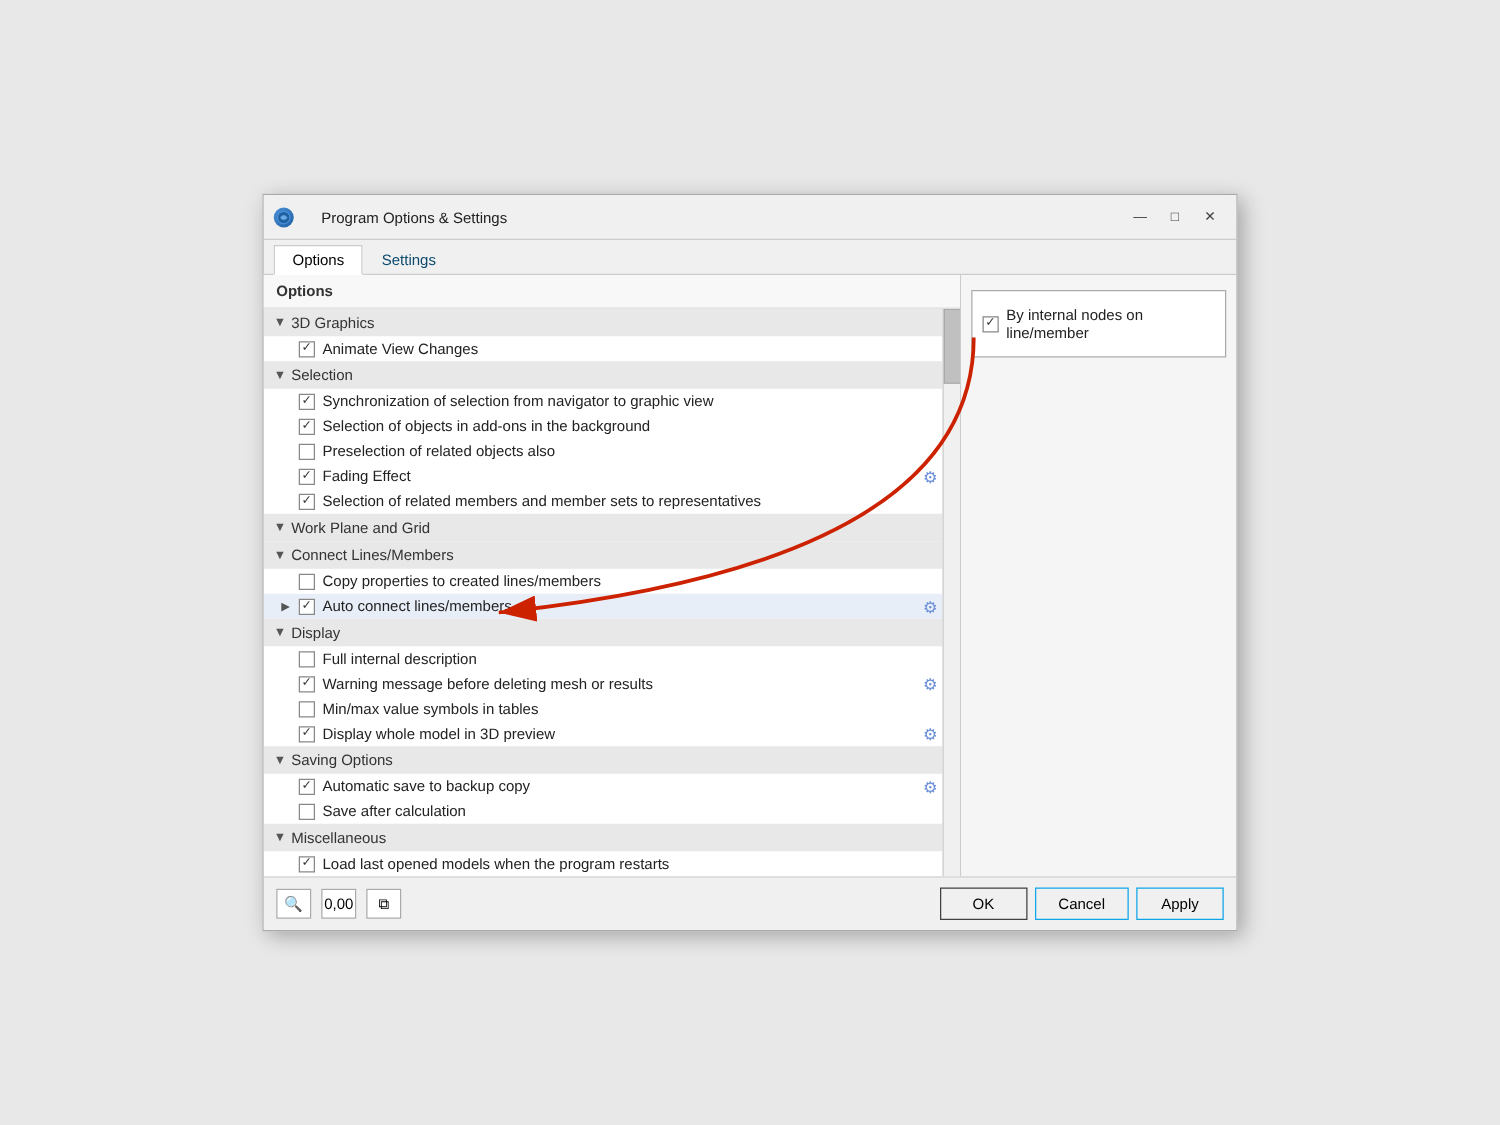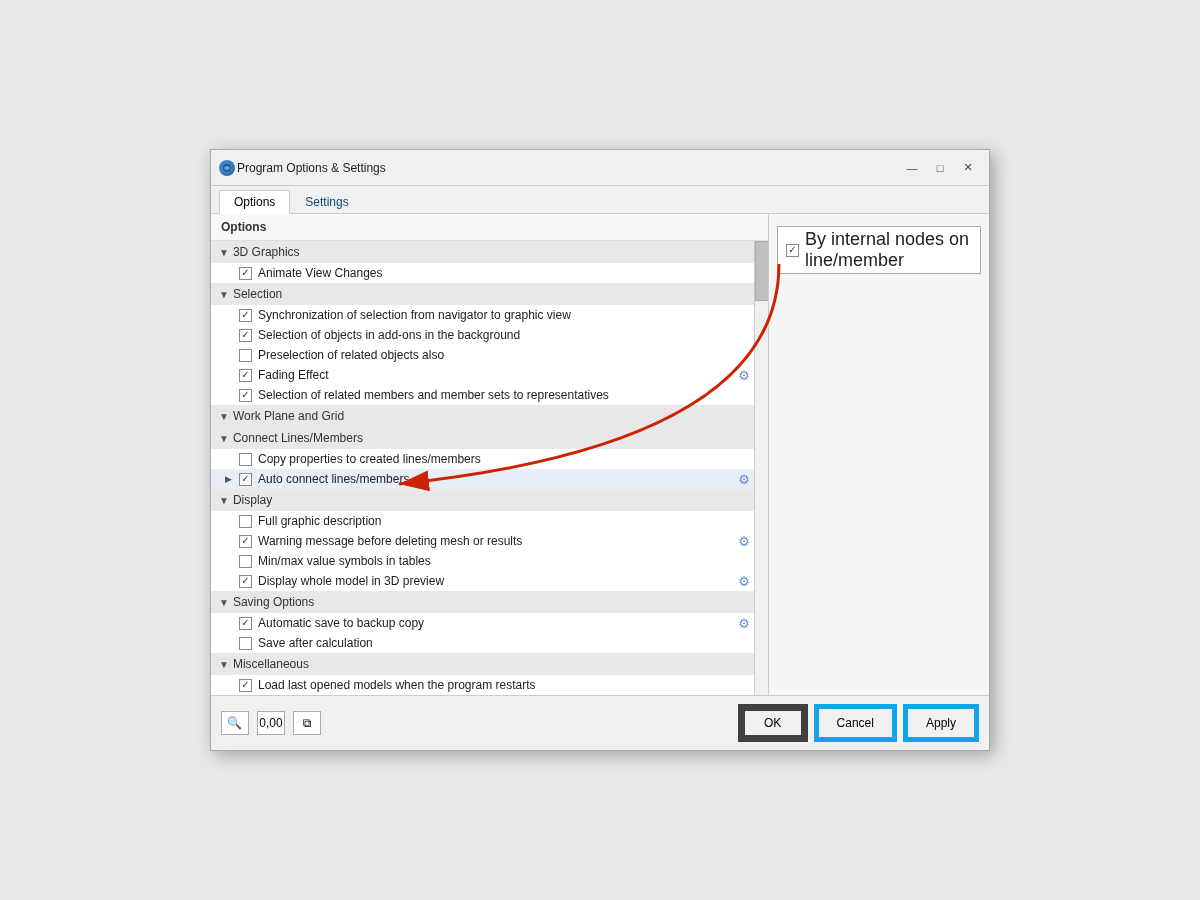--- a/index.html
+++ b/index.html
@@ -36,21 +36,21 @@
       border-bottom: 1px solid #ccc;
       padding: 6px 8px;
       display: flex;
       align-items: center;
       justify-content: space-between;
       height: 36px;
     }
     .title-bar-left {
       display: flex;
       align-items: center;
-      gap: 2px;
+      gap: 22px;
     }
     .title-bar-icon {
       width: 16px;
       height: 16px;
       background: linear-gradient(135deg, #4a90d9, #2060a0);
       border-radius: 50%;
       flex-shrink: 0;
       display: flex;
       align-items: center;
       justify-content: center;
@@ -207,25 +207,25 @@
     
     .right-panel {
       width: 220px;
       background: #f5f5f5;
       padding: 8px;
       position: relative;
     }
     .callout-box {
       border: 1px solid #aaa;
       background: #fff;
-      padding: 2px 8px;
+      padding: 12px 8px;
       display: flex;
       align-items: center;
       gap: 6px;
-      font-size: 18px;
+      font-size: 12px;
       color: #222;
       position: absolute;
       top: 12px;
       left: 8px;
       right: 8px;
     }
     
     .bottom-bar {
       background: #f0f0f0;
       border-top: 1px solid #ccc;
@@ -250,28 +250,28 @@
       cursor: pointer;
       font-size: 12px;
     }
     .bottom-bar-right {
       display: flex;
       gap: 6px;
     }
     .dialog-btn {
       padding: 5px 18px;
       background: #f0f0f0;
-      border: 5px solid #0ea5e9;
+      border: 1px solid #0ea5e9;
       font-size: 12px;
       cursor: pointer;
       min-width: 70px;
       text-align: center;
     }
     .dialog-btn.primary {
-      border: 7px solid #404040;
+      border: 1px solid #404040;
     }
     
     .arrow-svg-container {
       position: absolute;
       top: 30px;
       left: -570px;
       width: 660px;
       height: 280px;
       pointer-events: none;
     }
@@ -360,21 +360,21 @@
                 <div class="checkbox checked"></div>
                 <span>Auto connect lines/members</span>
                 <span class="gear-icon">⚙</span>
               </div>
               <div class="section-header">
                 <span class="collapse-arrow">▼</span>
     <span>Display</span>
               </div>
               <div class="option-item">
                 <div class="checkbox unchecked"></div>
-                <span>Full graphic description</span>
+                <span>Full internal description</span>
               </div>
               <div class="option-item has-gear">
                 <div class="checkbox checked"></div>
                 <span>Warning message before deleting mesh or results</span>
                 <span class="gear-icon">⚙</span>
               </div>
               <div class="option-item">
                 <div class="checkbox unchecked"></div>
                 <span>Min/max value symbols in tables</span>
               </div>

